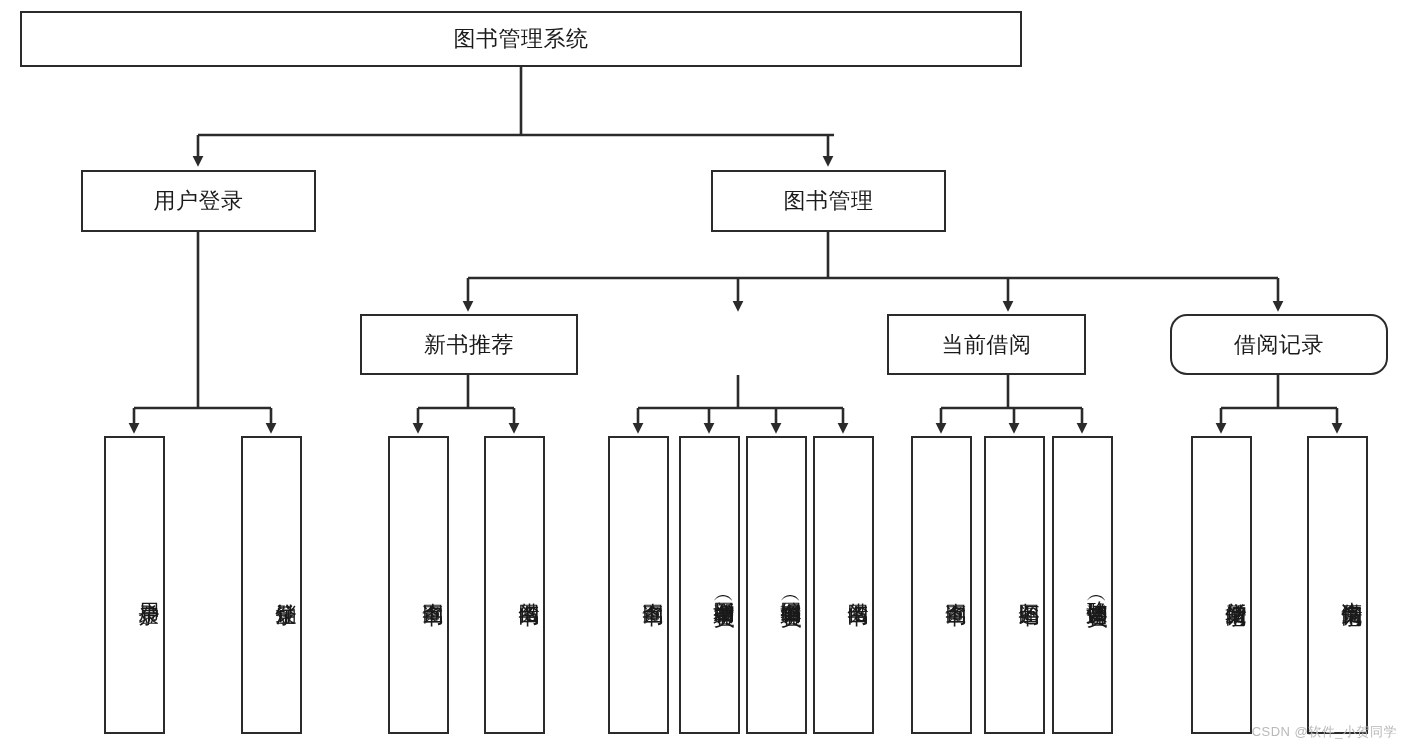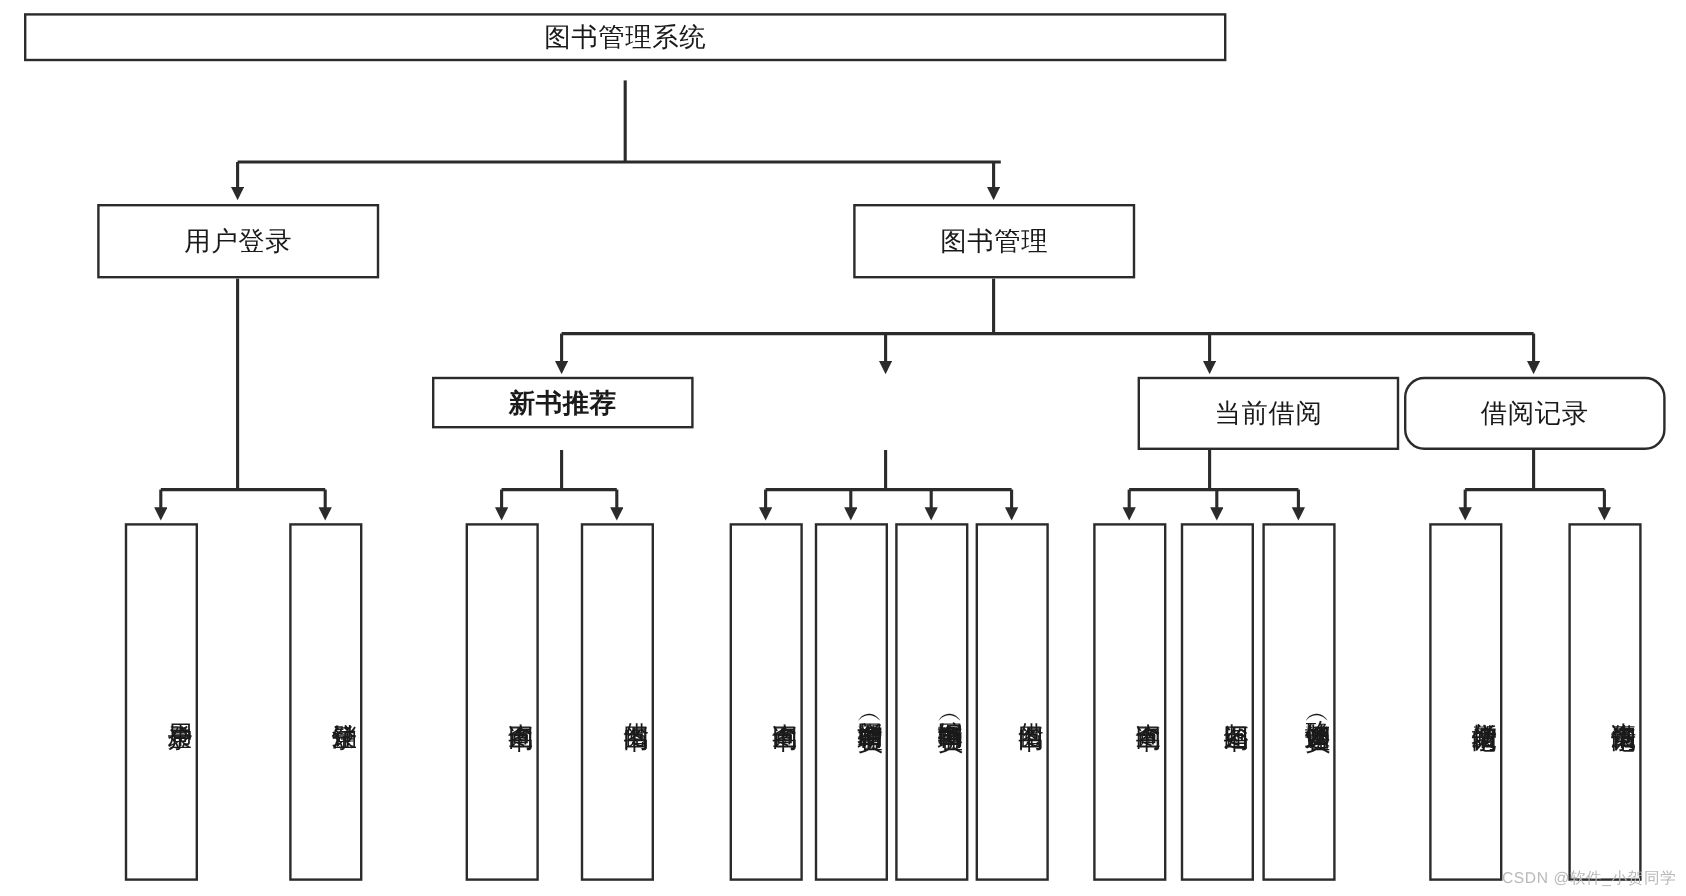--- a/index.html
+++ b/index.html
@@ -118,35 +118,35 @@
       <path d="M1014,408 L1014,424" marker-end="url(#arrow)"></path>
       <path d="M1082,408 L1082,424" marker-end="url(#arrow)"></path>
 
       <path d="M1278,375 L1278,408"></path>
       <path d="M1221,408 L1337,408"></path>
       <path d="M1221,408 L1221,424" marker-end="url(#arrow)"></path>
       <path d="M1337,408 L1337,424" marker-end="url(#arrow)"></path>
     </g>
   </svg>
 
-  <div class="node horiz" style="left:20px; top:11px; width:1002px; height:40px;">
+  <div class="node horiz" style="left:20px; top:11px; width:1002px; height:56px;">
     <span class="label">图书管理系统</span>
   </div>
 
   <div class="node horiz" style="left:81px; top:170px; width:235px; height:62px;">
     <span class="label">用户登录</span>
   </div>
   <div class="node horiz" style="left:711px; top:170px; width:235px; height:62px;">
     <span class="label">图书管理</span>
   </div>
 
-  <div class="node horiz" style="left:360px; top:314px; width:218px; height:43px;font-weight:bold;">
+  <div class="node horiz" style="left:360px; top:314px; width:218px; height:61px;">
     <span class="label">新书推荐</span>
   </div>
-  <div class="node horiz" style="left:948px; top:314px; width:218px; height:61px;">
+  <div class="node horiz" style="left:887px; top:314px; width:199px; height:61px;">
     <span class="label">当前借阅</span>
   </div>
   <div class="node horiz" style="left:1170px; top:314px; width:218px; height:61px;border-radius:17px;">
     <span class="label">借阅记录</span>
   </div>
 
   <div class="node vert" style="left:104px; top:436px; width:61px; height:298px;">
     <span class="label">用户登录</span>
   </div>
   <div class="node vert" style="left:241px; top:436px; width:61px; height:298px;">

